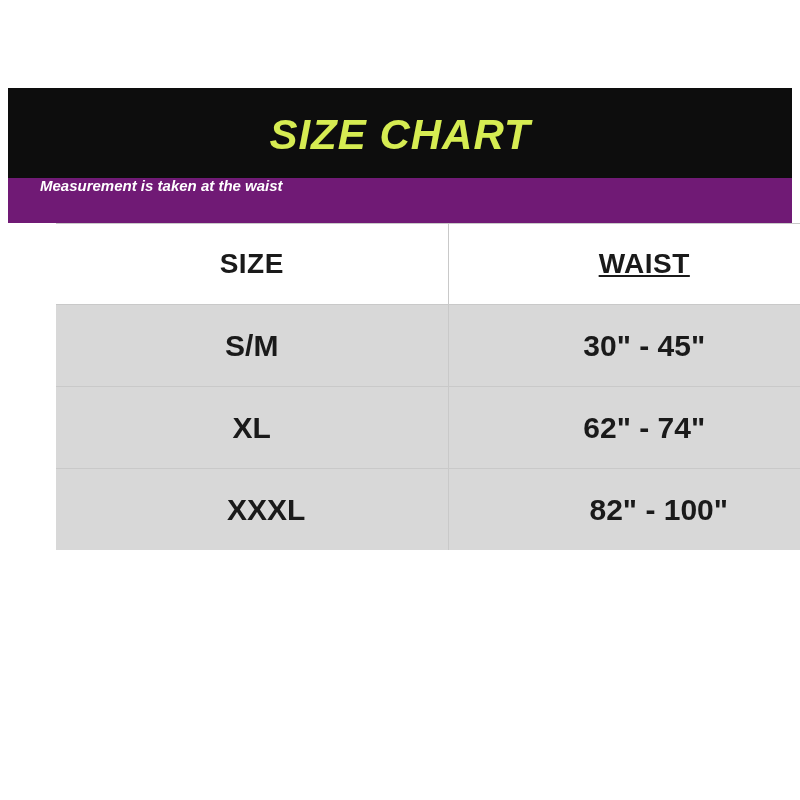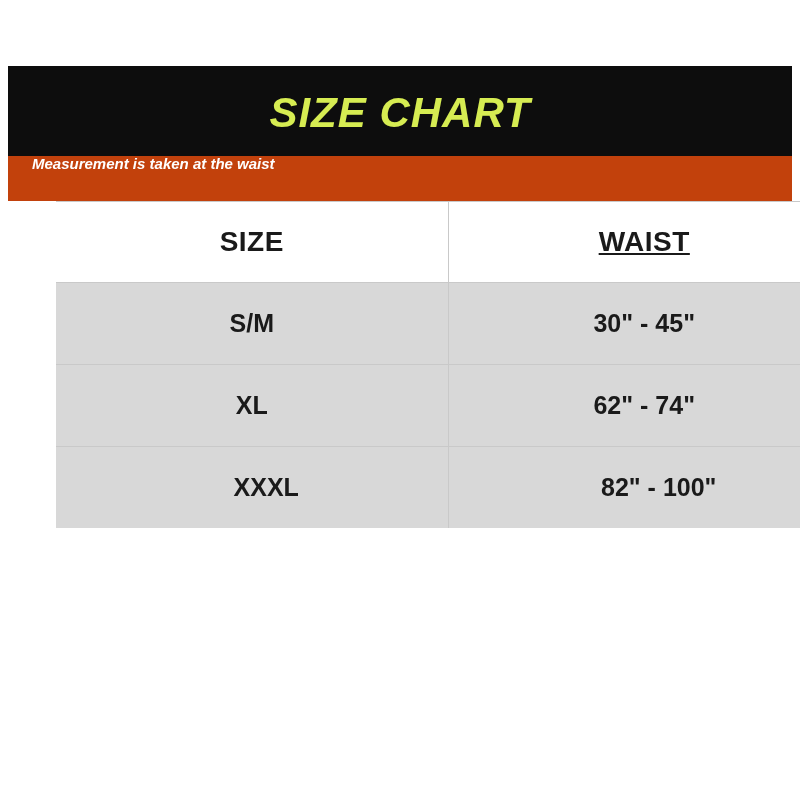--- a/index.html
+++ b/index.html
@@ -16,43 +16,43 @@
   .page {
     position: relative;
     width: 800px;
     height: 800px;
     background: #ffffff;
     box-sizing: border-box;
   }
   .chart-wrap {
     position: absolute;
     left: 8px;
-    top: 66px;
+    top: 88px;
     width: 784px;
     background: #ffffff;
   }
   
   .header-band {
     background: #0d0d0d;
     padding: 0;
   }
   .chart-title {
     color: #d6ec52;
     font-size: 42px;
     font-weight: bold;
     font-style: italic;
     letter-spacing: 1px;
     text-align: center;
     padding: 26px 0 22px 0;
     line-height: 1;
     font-family: "Liberation Sans", sans-serif;
   }
   .subtitle-band {
-    background: #c2410c;
-    padding: 0 0 30px 0;
+    background: #701a75;
+    padding: 0 0 30px 8px;
   }
   .chart-subtitle {
     color: #ffffff;
     font-size: 15px;
     font-weight: bold;
     font-style: italic;
     padding: 0 0 0 24px;
     line-height: 1;
   }
   
@@ -72,21 +72,21 @@
     font-family: "Liberation Sans", sans-serif;
   }
   table.size-table th {
     background: #ffffff;
     font-size: 28px;
     height: 78px;
     letter-spacing: 0.5px;
   }
   table.size-table td {
     background: #d8d8d8;
-    font-size: 25px;
+    font-size: 30px;
     height: 79px;
   }
   table.size-table th:first-child,
   table.size-table td:first-child {
     border-left: none;
   }
   table.size-table th:last-child,
   table.size-table td:last-child {
     border-right: none;
   }

